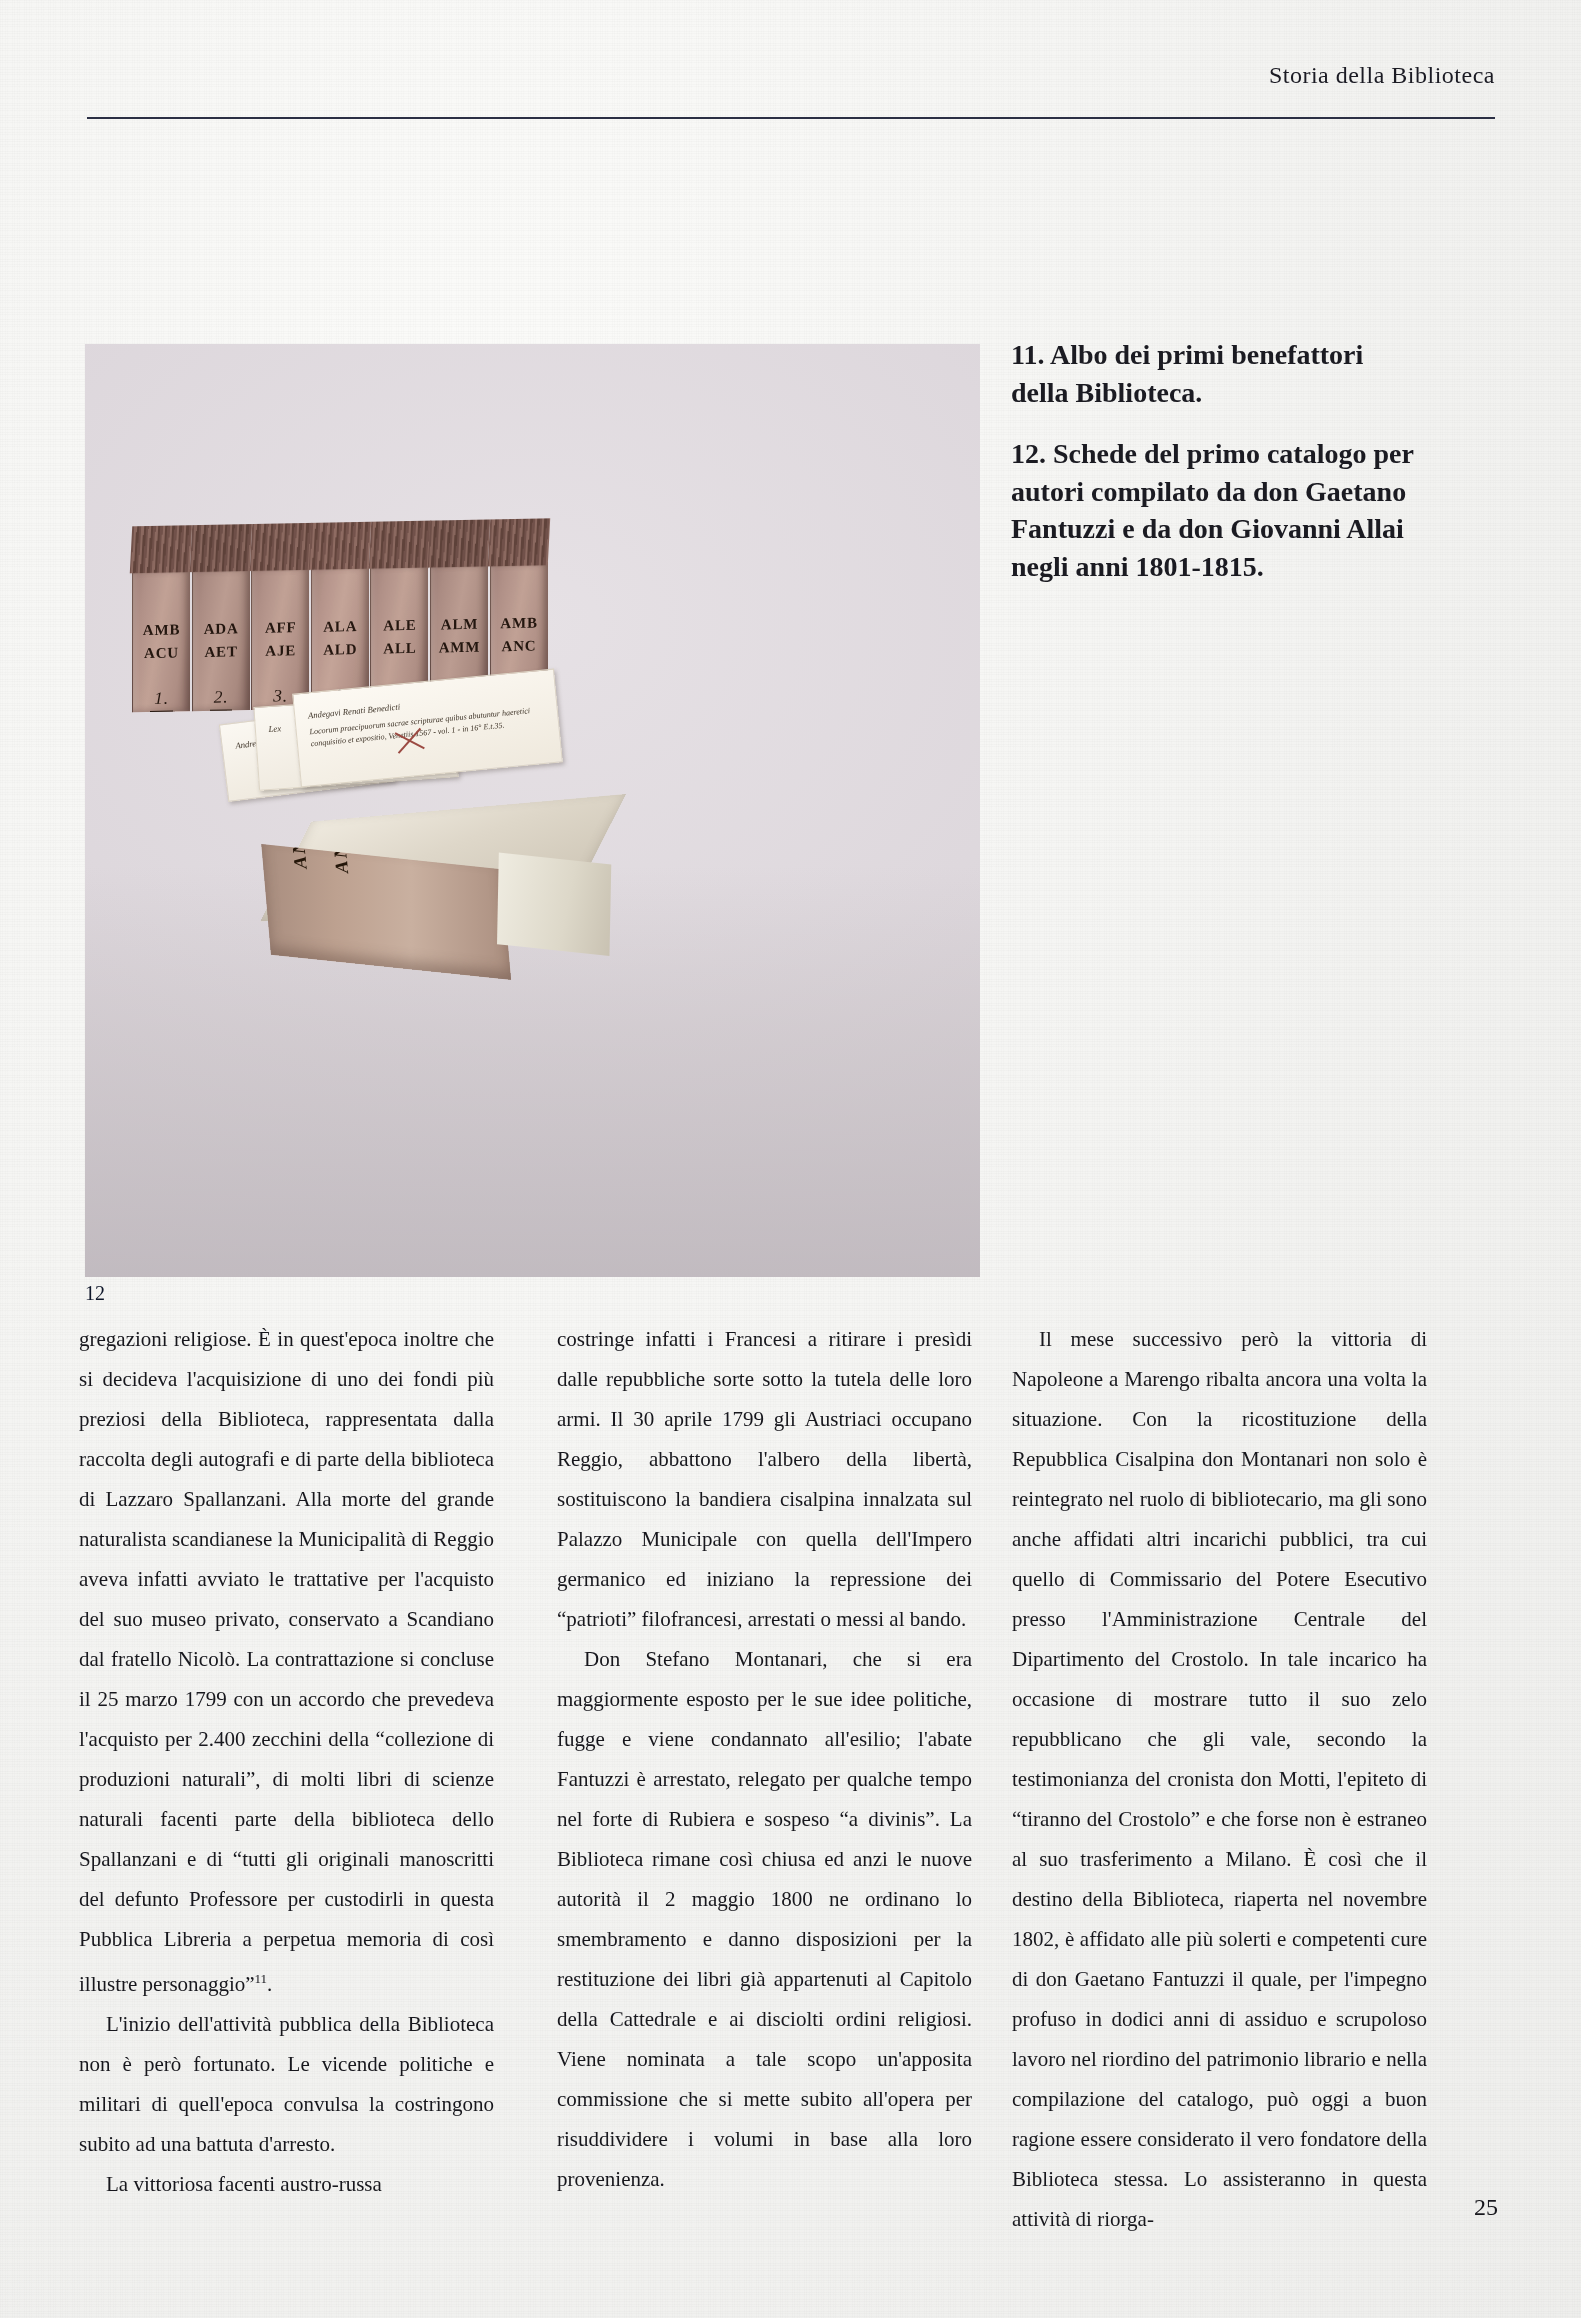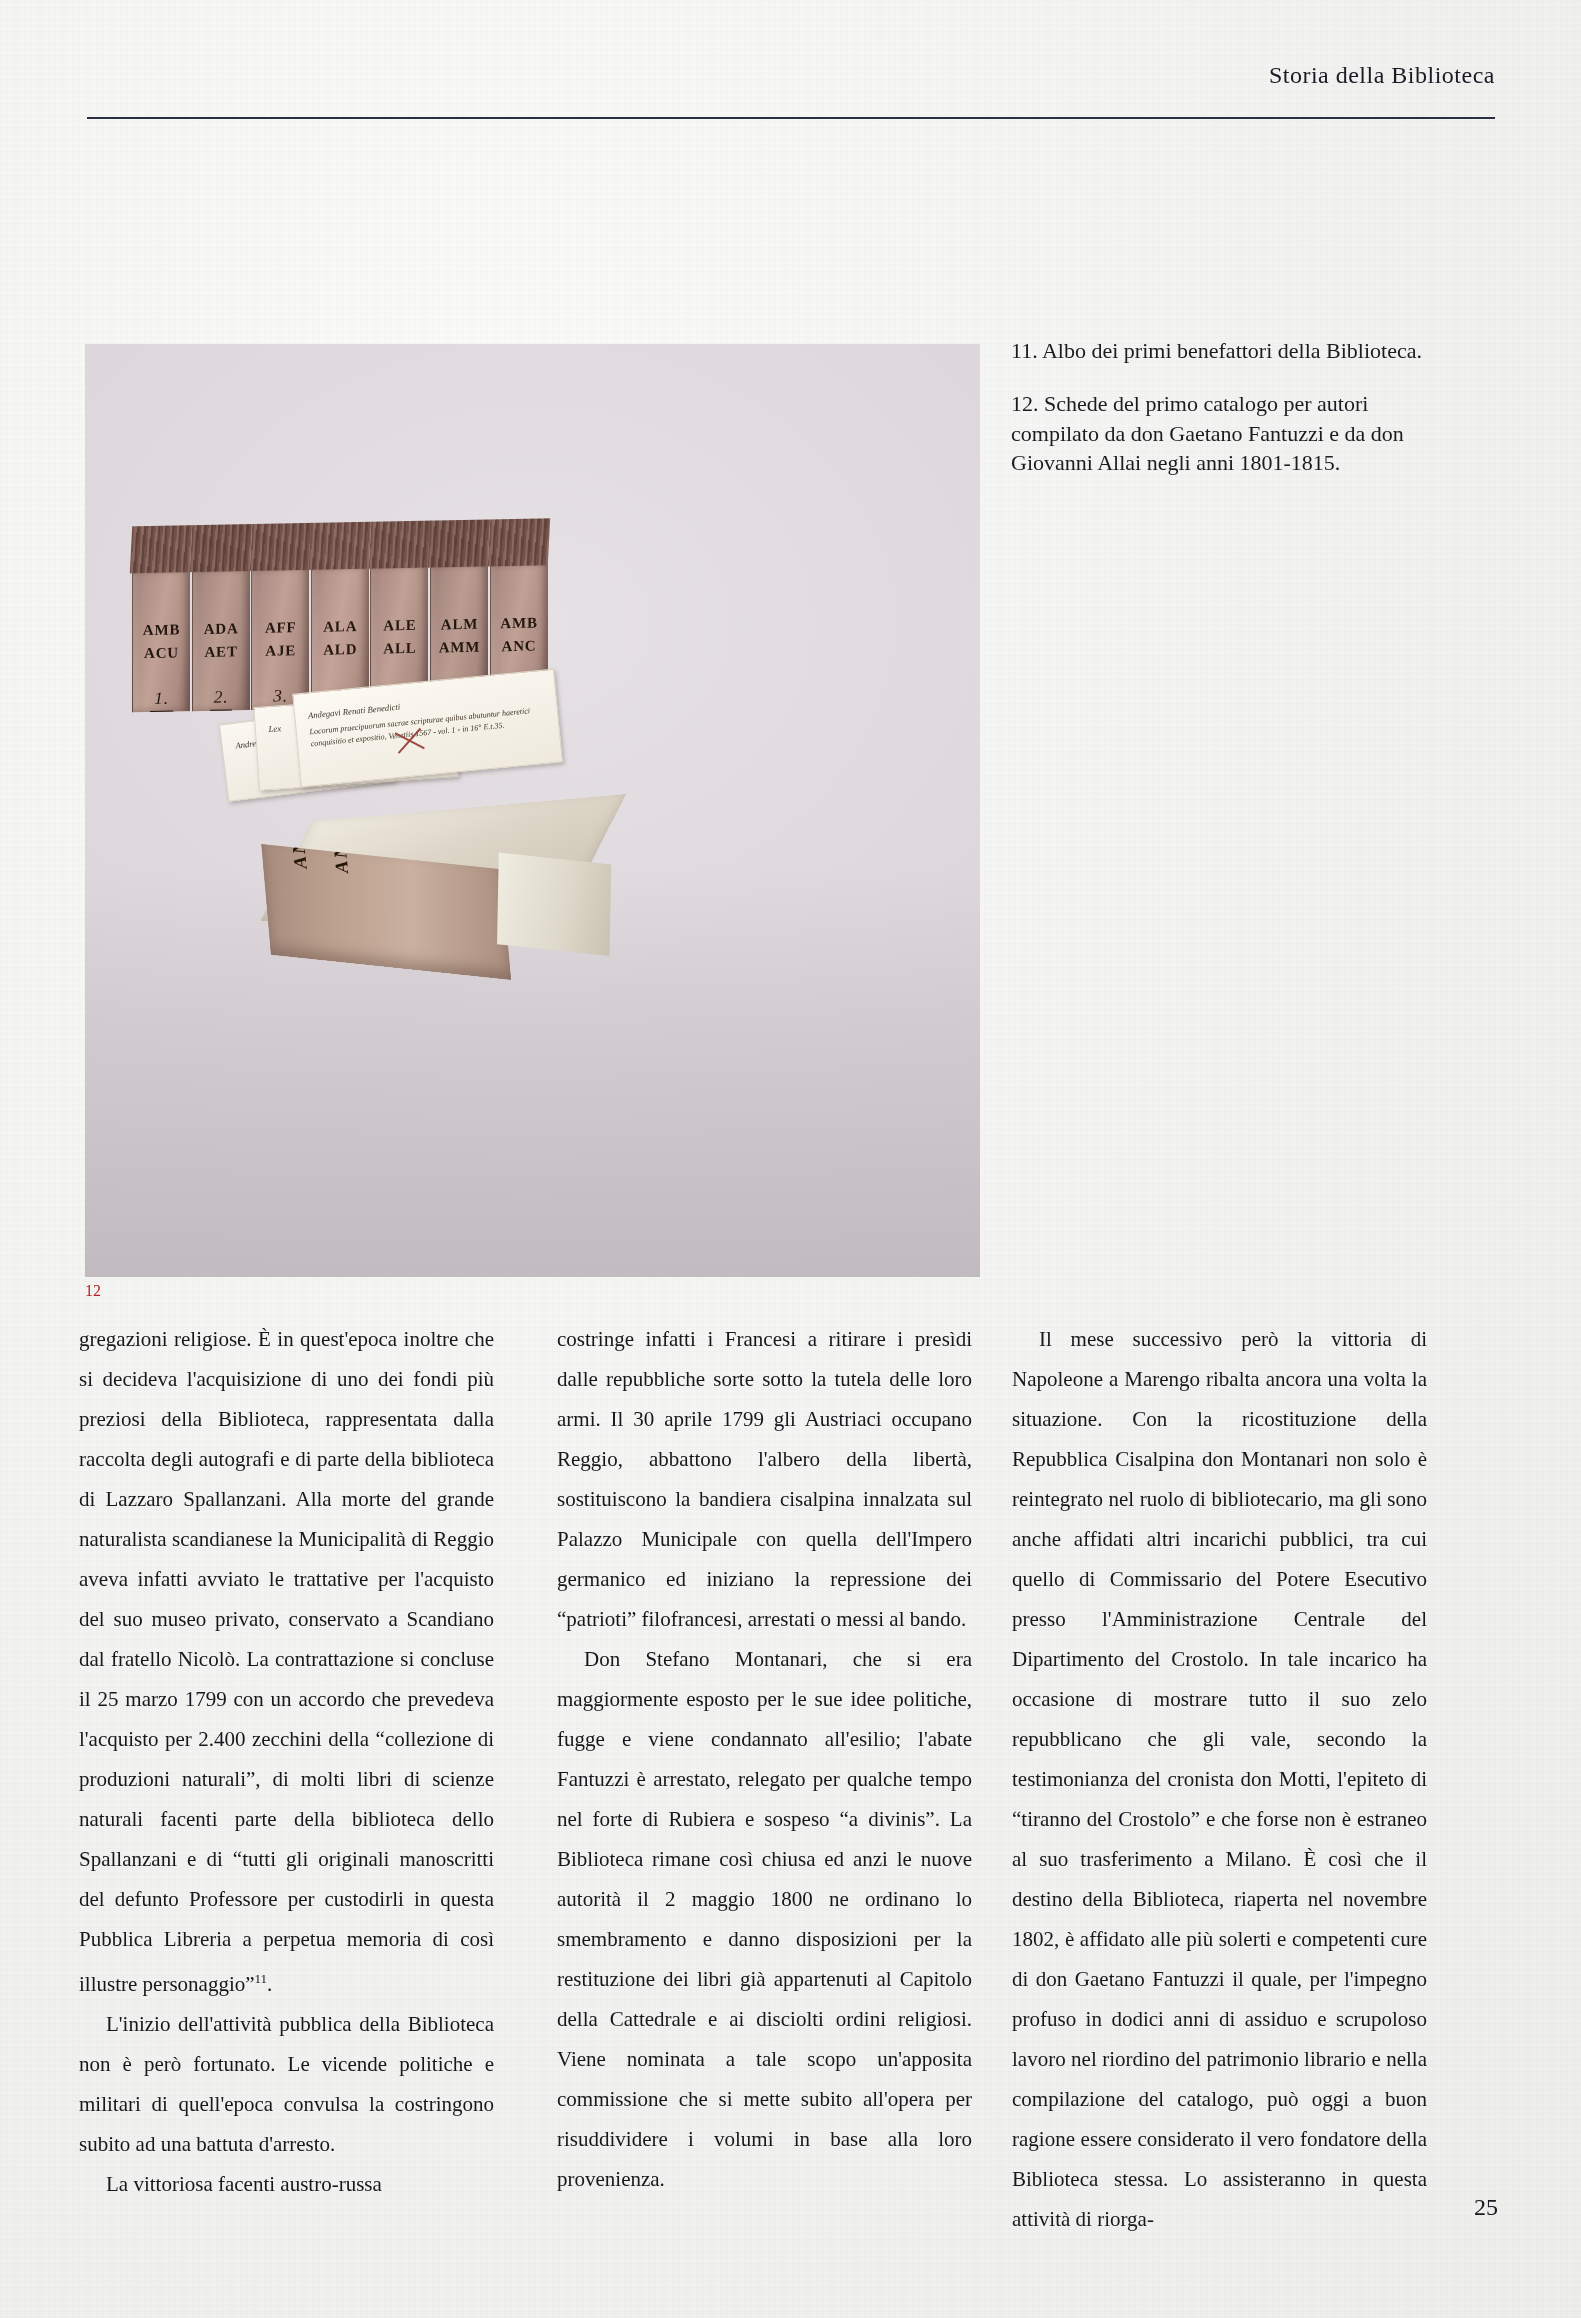--- a/index.html
+++ b/index.html
@@ -41,21 +41,21 @@
   .plate-wrap{
     position:absolute;left:85px;top:344px;width:895px;height:933px;
   }
   .plate{
     position:absolute;inset:0;
     background:
       radial-gradient(ellipse 120% 90% at 50% 30%, #e6e1e5 0%, #ddd7dc 55%, #d5cfd5 100%);
     overflow:hidden;
   }
   .plate-caption-num{
-    position:absolute;left:0;top:938px;font-size:16px;color:#b91c1c;
+    position:absolute;left:0;top:938px;font-size:20px;color:#0f172a;
   }
   
   .plate .floor{
     position:absolute;left:0;right:0;bottom:0;height:44%;
     background:linear-gradient(180deg,rgba(196,189,193,0) 0%,rgba(196,189,193,.45) 40%,rgba(186,179,184,.75) 100%);
   }
   
   .vol-row{
     position:absolute;left:47px;top:87px;width:451px;height:277px;
     display:flex;align-items:flex-end;
@@ -141,21 +141,21 @@
   .lying .spine-ink.b{left:68px;}
   .lying .end-face{
     position:absolute;left:231px;top:57px;width:111px;height:93px;
     background:linear-gradient(100deg,#efece1,#ddd8c9 60%,#c9c2b2);
     transform:skewY(11deg) skewX(-6deg);
   }
 
   
   .fig-captions{
     position:absolute;left:1011px;top:336px;width:411px;
-    font-size:22px;line-height:1.34;color:#1b1b22;
+    font-size:28px;line-height:1.34;color:#1b1b22;font-weight:bold;
   }
   .fig-captions p{margin:0 0 24px 0;}
 
   
   .columns{
     position:absolute;left:79px;top:1319px;width:1423px;height:886px;
   }
   .col{
     position:absolute;top:0;width:415px;
     font-size:21px;line-height:40px;

